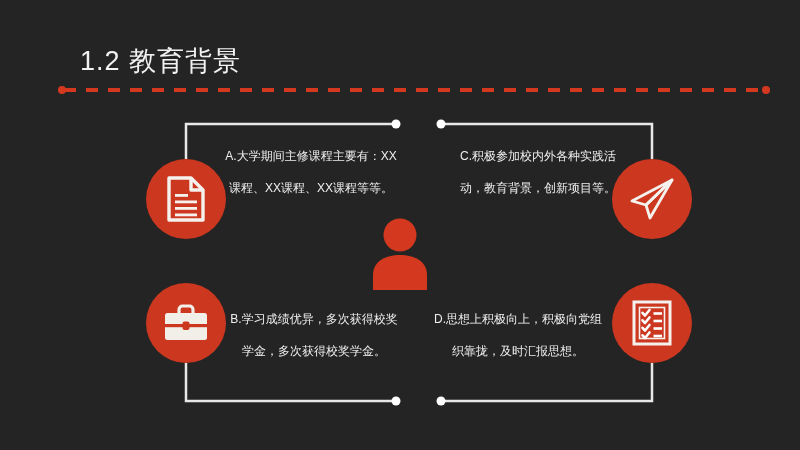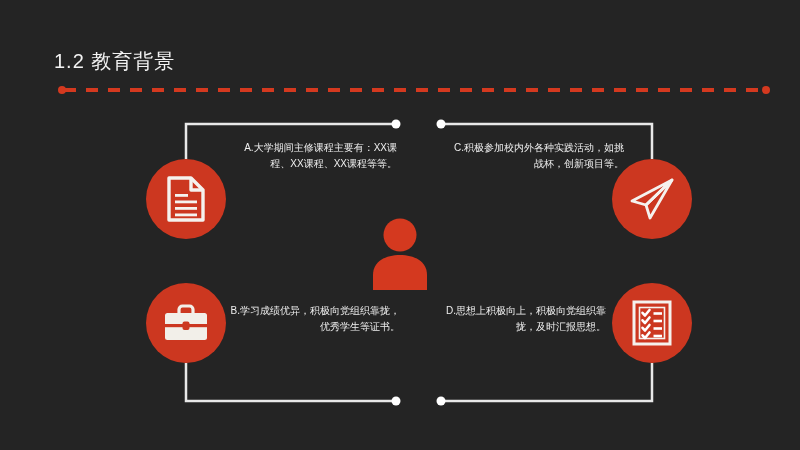--- a/index.html
+++ b/index.html
@@ -24,23 +24,23 @@
   
   #title-block {
     position: absolute;
     left: 0;
     top: 0;
     width: 800px;
     height: 100px;
   }
   #page-title {
     position: absolute;
-    left: 54px;
+    left: 80px;
     top: 44px;
-    font-size: 20px;
+    font-size: 27px;
     line-height: 34px;
     color: #f2f2f2;
     letter-spacing: 1px;
     white-space: nowrap;
     font-weight: 400;
   }
   #title-rule {
     position: absolute;
     left: 58px;
     top: 88px;
@@ -102,23 +102,23 @@
     left: 370px;
     top: 218px;
     width: 60px;
     height: 72px;
   }
 
   
   .item-text {
     position: absolute;
     color: #eeeeee;
-    font-size: 10px;
-    line-height: 16px;
-    text-align: right;
+    font-size: 12px;
+    line-height: 32px;
+    text-align: center;
   }
   #text-a { left: 225px; top: 140px; width: 172px; }
   #text-c { left: 452px; top: 140px; width: 172px; }
   #text-b { left: 228px; top: 303px; width: 172px; }
   #text-d { left: 430px; top: 303px; width: 176px; }
 </style>
 </head>
 <body>
 
 <div id="slide">
@@ -193,17 +193,17 @@
   </div>
 
   <div id="center-person">
     <svg width="60" height="72" viewBox="0 0 60 72">
       <circle cx="30" cy="17" r="16.5" fill="#d4391f"></circle>
       <path d="M3 72 V57 C3 43 16 37 30 37 C44 37 57 43 57 57 V72 Z" fill="#d4391f"></path>
     </svg>
   </div>
 
   <div id="text-a" class="item-text">A.大学期间主修课程主要有：XX课程、XX课程、XX课程等等。</div>
-  <div id="text-c" class="item-text">C.积极参加校内外各种实践活动，如挑战杯，创新项目等。</div>
-  <div id="text-b" class="item-text">B.学习成绩优异，积极向党组织靠拢，优秀学生等证书。</div>
+  <div id="text-c" class="item-text">C.积极参加校内外各种实践活动，教育背景，创新项目等。</div>
+  <div id="text-b" class="item-text">B.学习成绩优异，多次获得校奖学金，多次获得校奖学金。</div>
   <div id="text-d" class="item-text">D.思想上积极向上，积极向党组织靠拢，及时汇报思想。</div>
 
 </div>
 
 </body></html>

